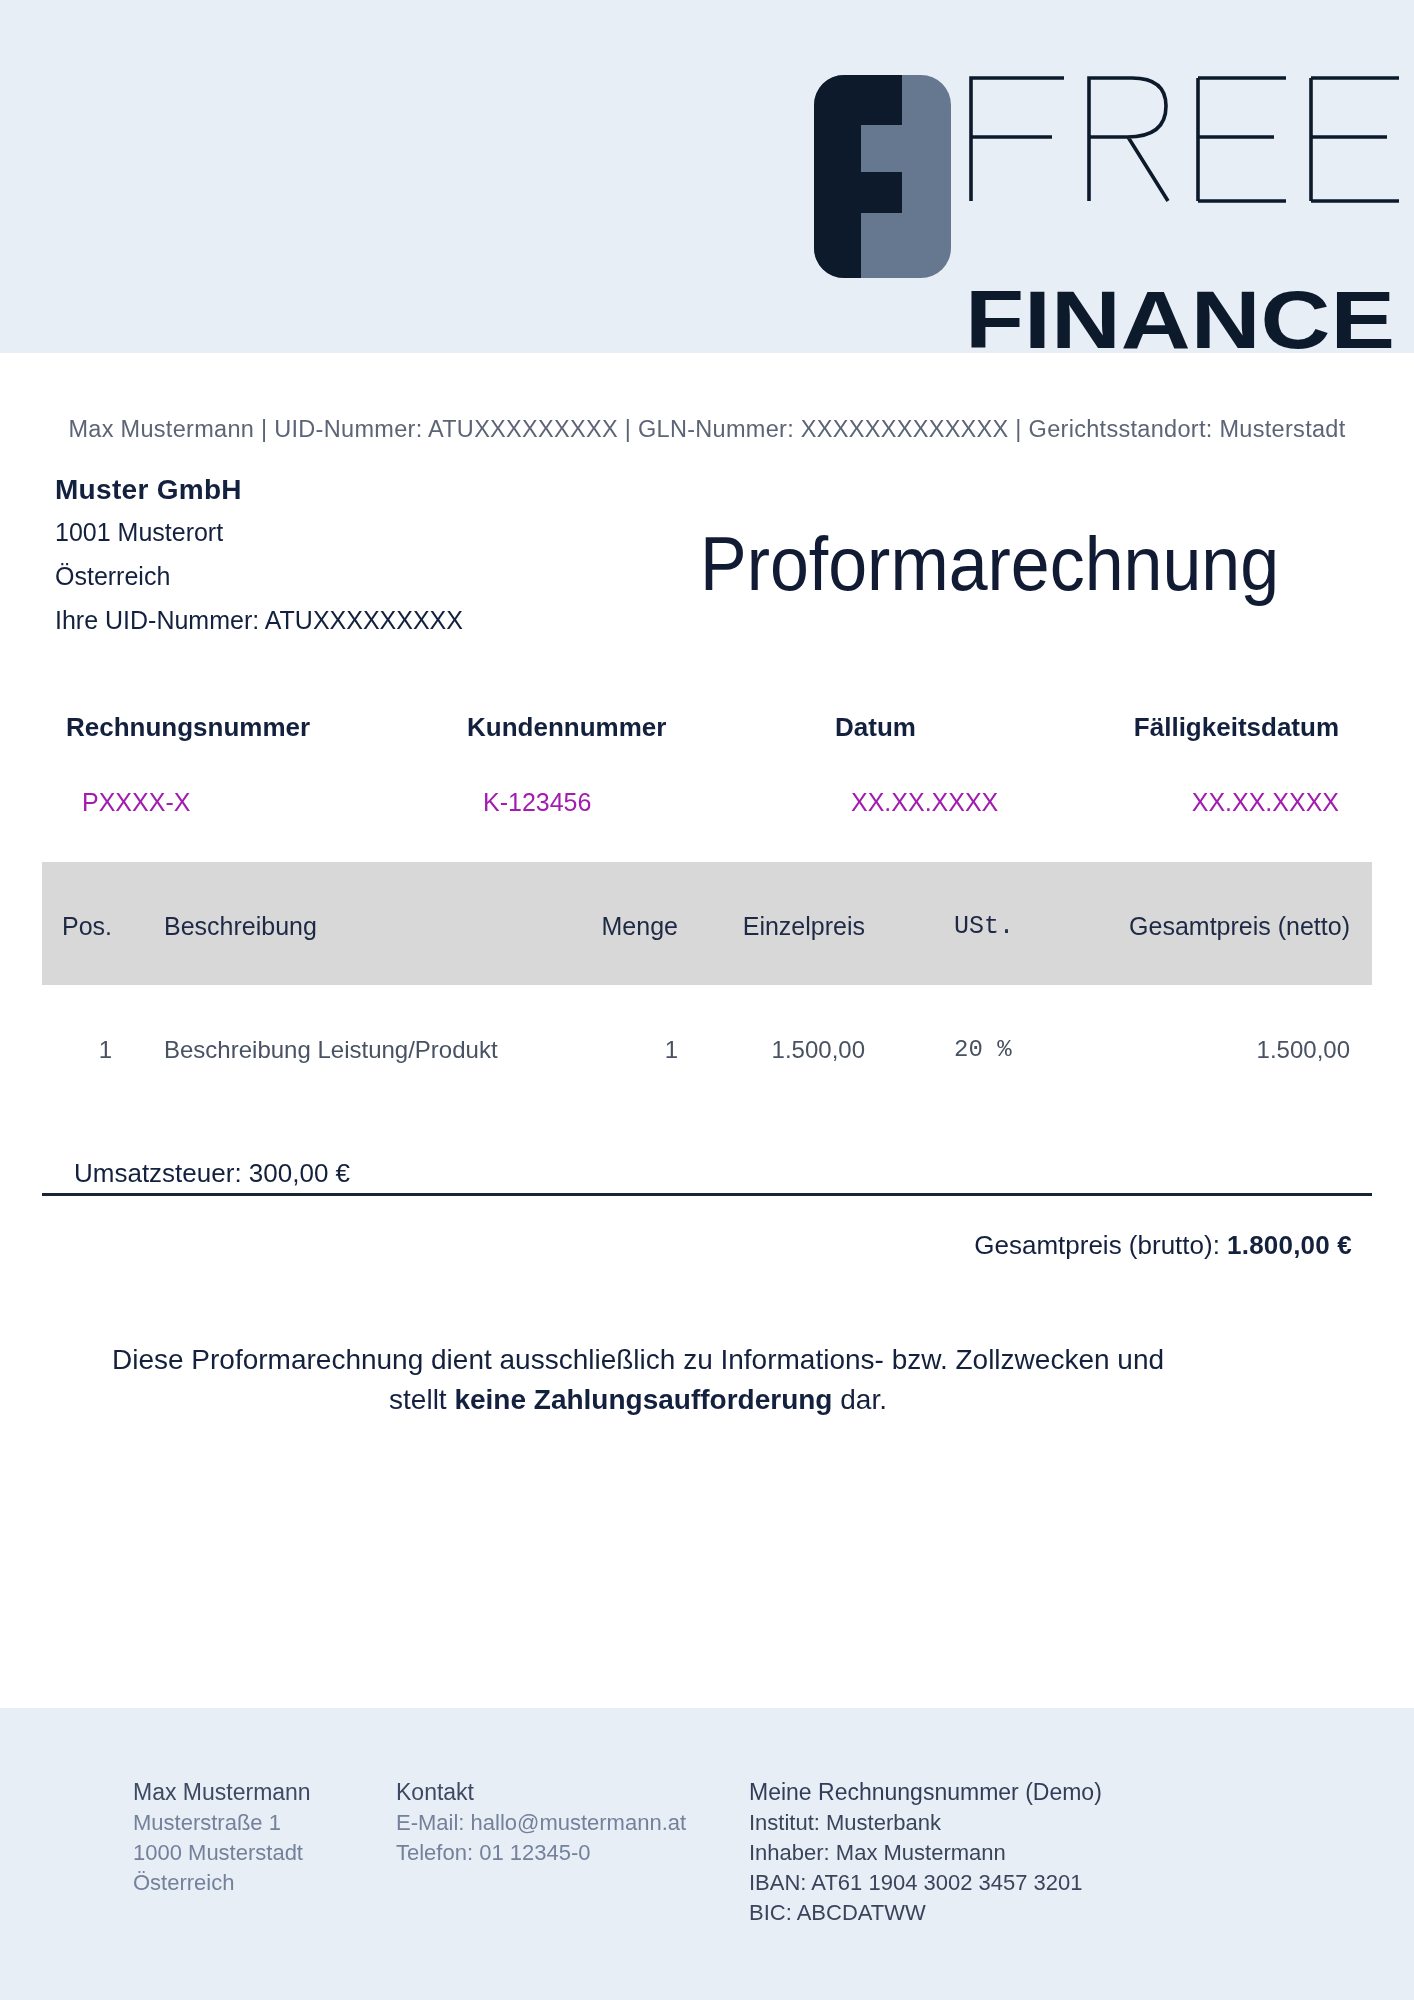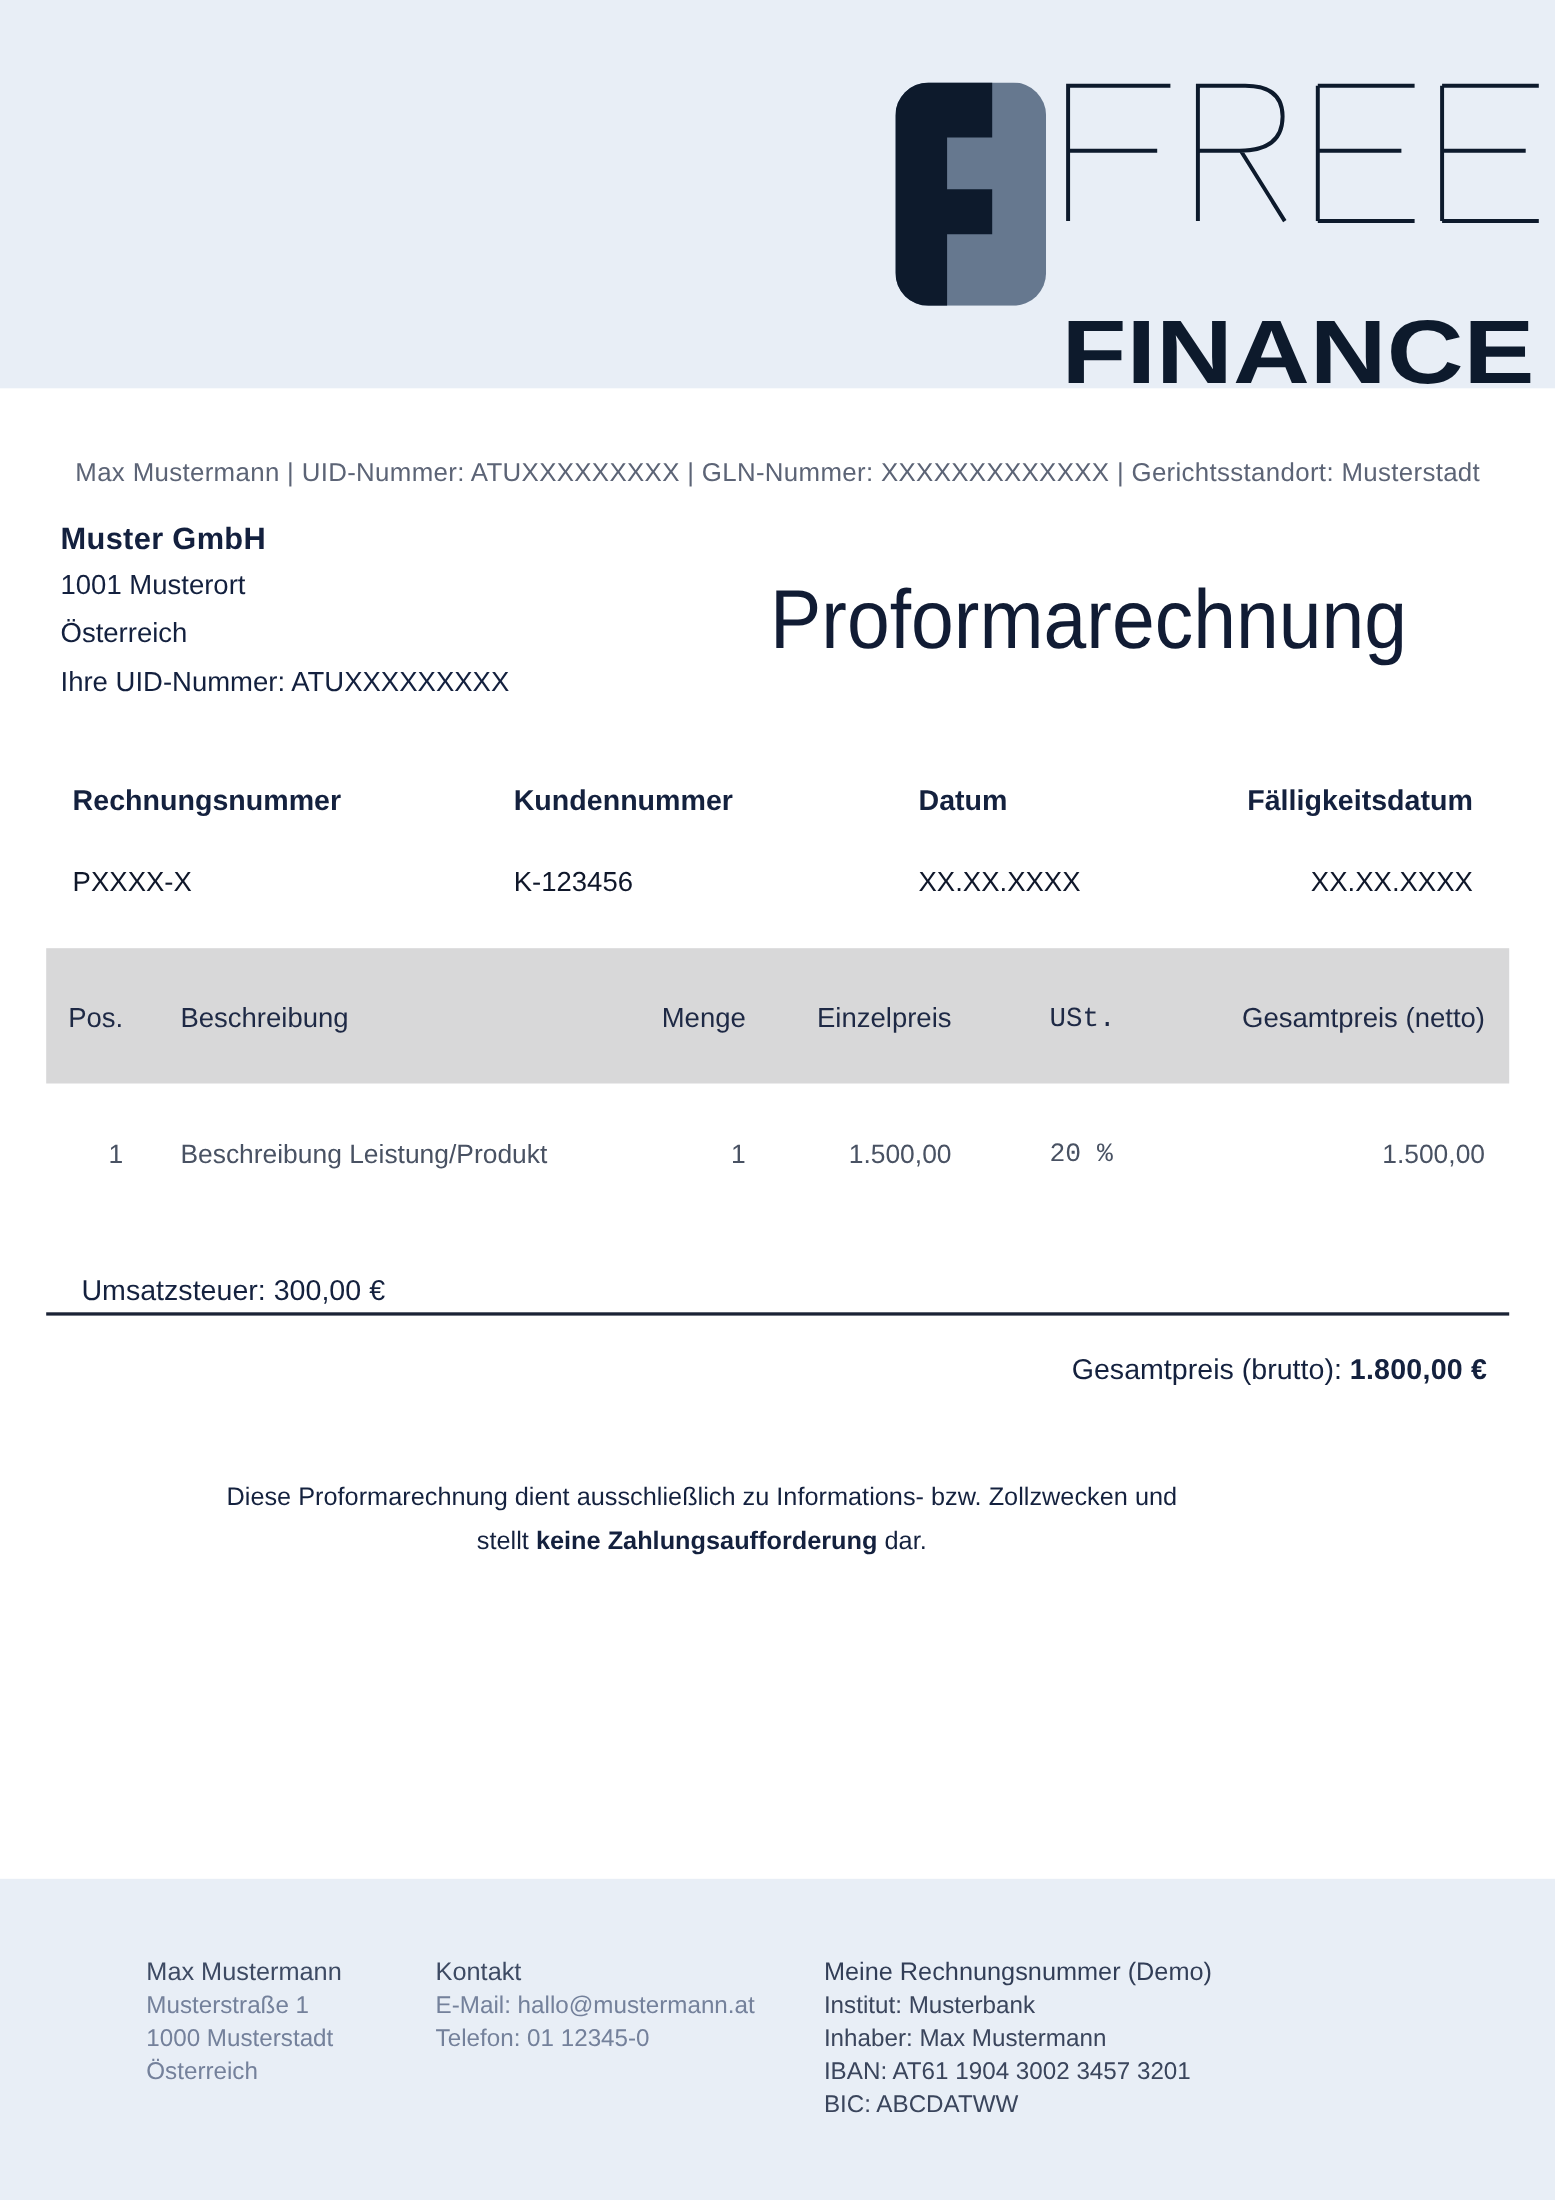--- a/index.html
+++ b/index.html
@@ -25,21 +25,21 @@
   .sender{position:absolute;left:55px;top:470px;line-height:44px;font-size:25px;color:#13203e;}
   .sender .company{font-size:28px;font-weight:bold;line-height:40px;letter-spacing:.3px;}
 
   
   .doc-title{position:absolute;left:700px;top:520px;font-size:76px;font-weight:200;
     color:#111c34;white-space:nowrap;transform:scaleX(.92);transform-origin:left;}
 
   
   .inv-meta{position:absolute;left:42px;top:712px;width:1330px;height:110px;}
   .inv-meta .lbl{position:absolute;top:0;font-size:26px;font-weight:bold;color:#14213e;white-space:nowrap;}
-  .inv-meta .val{position:absolute;top:76px;font-size:25px;font-weight:300;color:#0f172a;white-space:nowrap;}
+  .inv-meta .val{position:absolute;top:76px;font-size:25px;font-weight:300;color:#a21caf;white-space:nowrap;margin-left:16px;}
   .m-c0{left:24px;} .m-c1{left:425px;} .m-c2{left:793px;}
   .m-c3{right:33px;text-align:right;}
 
   
   .tbl-head{position:absolute;left:42px;top:862px;width:1330px;height:123px;background:#d8d8d9;}
   .tbl-head .cell{position:absolute;top:50px;font-size:25px;color:#1e2945;white-space:nowrap;}
   .tbl-row{position:absolute;left:42px;top:1036px;width:1330px;height:32px;}
   .tbl-row .cell{position:absolute;top:0;font-size:24px;font-weight:300;color:#495263;white-space:nowrap;}
   .c-pos{left:10px;width:60px;text-align:right;}
   .c-desc{left:122px;}
@@ -49,21 +49,21 @@
   .c-total{right:22px;text-align:right;}
 
   
   .vat-total{position:absolute;left:74px;top:1158px;font-size:26px;color:#14213e;}
   .gross-total{position:absolute;right:62px;top:1230px;font-size:26px;color:#14213e;}
   .gross-total b{letter-spacing:.2px;}
   .totals-rule{position:absolute;left:42px;top:1193px;width:1330px;height:3px;background:#1b2336;}
 
   
   .note{position:absolute;left:0;top:1340px;width:1276px;text-align:center;
-    font-size:23px;line-height:40px;color:#14213e;}
+    font-size:28px;line-height:40px;color:#14213e;}
 
   
   .f-col{position:absolute;top:1776px;font-size:22px;line-height:30px;color:#74819b;}
   .f-col .f-head{font-size:23px;color:#3d4a63;line-height:32px;}
   .f-owner{left:133px;} .f-contact{left:396px;}
   .f-bank{left:749px;color:#3a455c;}
   .f-bank .f-head{color:#323e57;}
 </style>
 </head>
 <body>

